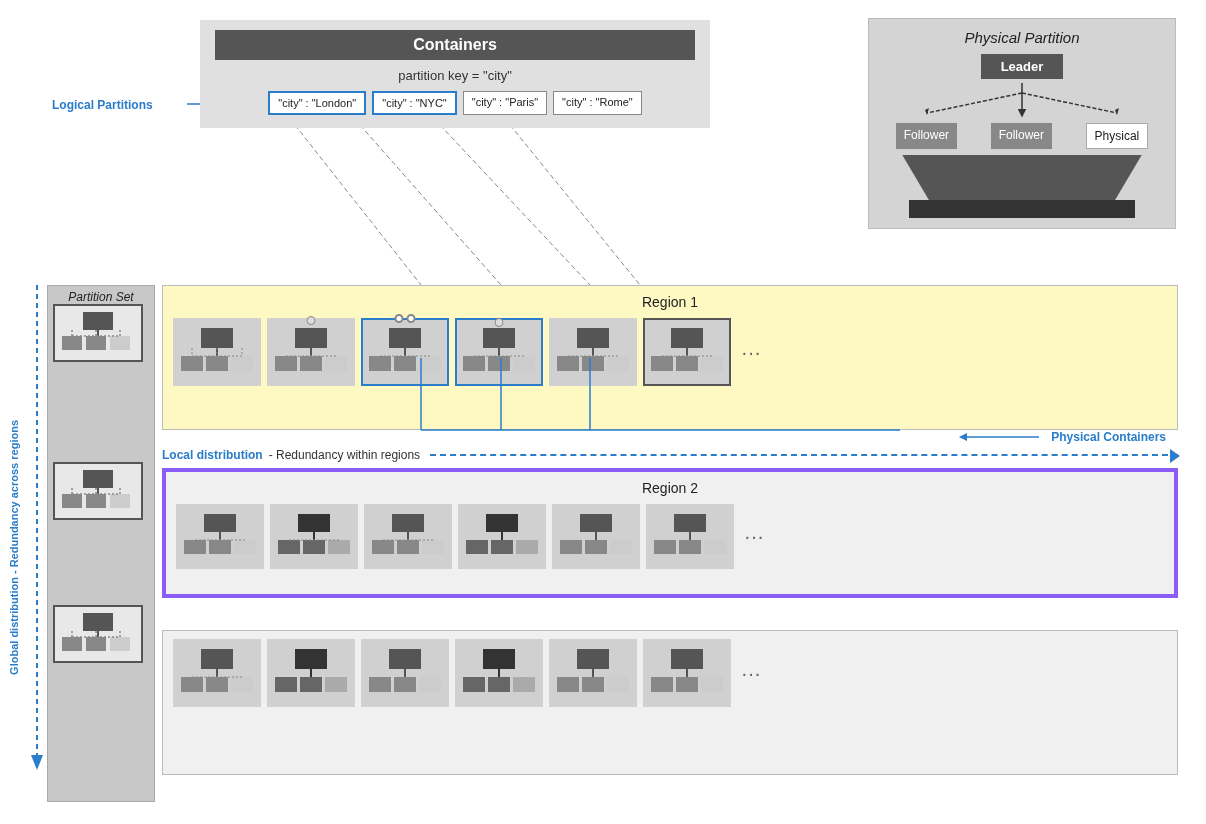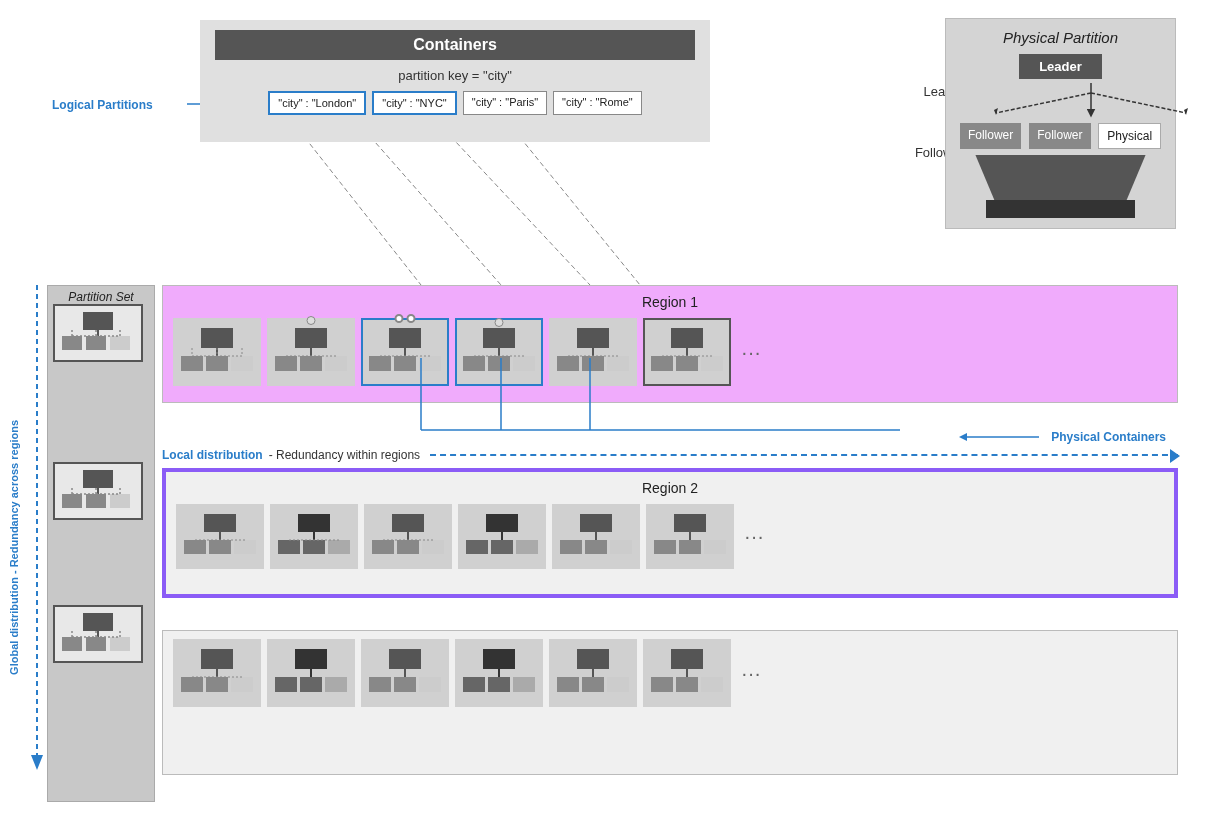--- a/index.html
+++ b/index.html
@@ -10,21 +10,21 @@
       height: 824px;
       overflow: hidden;
       position: relative;
     }
   </style>
 </head>
 <body>
 
 <div style="width:1206px; height:824px; background:#fff; position:relative; overflow:hidden;">
 
-  <div style="position:absolute; top:18px; right:30px; width:231px; background:#d4d4d4; border:1px solid #bbb; padding:10px; z-index:10;">
+  <div style="position:absolute; top:18px; right:30px; width:308px; background:#d4d4d4; border:1px solid #bbb; padding:10px; z-index:10;">
     <div style="text-align:center; font-style:italic; font-size:15px; color:#222; margin-bottom:8px;">Physical Partition</div>
 
     <div style="display:flex; justify-content:center; margin-bottom:4px;">
       <div style="background:#555; color:#fff; padding:5px 20px; font-size:13px; font-weight:bold;">Leader</div>
     </div>
 
     <svg width="270" height="38" style="display:block; margin:0 auto;">
 
       <line x1="135" y1="0" x2="135" y2="30" stroke="#333" stroke-width="1.5" marker-end="url(#arr)"></line>
 
@@ -48,21 +48,21 @@
       <div style="background:#888; color:#fff; padding:5px 8px; font-size:12px;">Follower</div>
       <div style="background:#888; color:#fff; padding:5px 8px; font-size:12px;">Follower</div>
       <div style="background:#fff; color:#222; padding:5px 8px; font-size:12px; border:1px solid #aaa;">Physical</div>
     </div>
 
     <div style="background:#555; clip-path:polygon(5% 0%, 95% 0%, 85% 100%, 15% 100%); height:45px; margin:0 10px;"></div>
 
     <div style="background:#333; height:18px; margin:0 30px;"></div>
   </div>
 
-  <div style="position:absolute; top:20px; left:200px; width:510px; background:#e0e0e0; padding:10px 15px 27px; z-index:10;">
+  <div style="position:absolute; top:20px; left:200px; width:510px; background:#e0e0e0; padding:10px 15px 13px; z-index:10;">
     <div style="background:#555; color:#fff; text-align:center; font-size:16px; font-weight:bold; padding:6px 0; margin-bottom:8px;">Containers</div>
     <div style="text-align:center; font-size:13px; color:#333; margin-bottom:8px;">partition key = "city"</div>
     <div style="display:flex; justify-content:center; gap:6px;">
       <div style="border:2px solid #2a7dc9; padding:4px 8px; font-size:11px; color:#222; background:#fff;">
         "city" : "London"
       </div>
       <div style="border:2px solid #2a7dc9; padding:4px 8px; font-size:11px; color:#222; background:#fff;">
         "city" : "NYC"
       </div>
       <div style="border:1px solid #888; padding:4px 8px; font-size:11px; color:#222; background:#fff;">
@@ -140,21 +140,21 @@
           <line x1="14" y1="22" x2="14" y2="28" stroke="#888" stroke-width="1.5" stroke-dasharray="2,2"></line>
           <line x1="38" y1="22" x2="38" y2="28" stroke="#888" stroke-width="1.5" stroke-dasharray="2,2"></line>
           <line x1="62" y1="22" x2="62" y2="28" stroke="#888" stroke-width="1.5" stroke-dasharray="2,2"></line>
           <line x1="14" y1="28" x2="38" y2="28" stroke="#888" stroke-width="1.5" stroke-dasharray="2,2"></line>
           <line x1="38" y1="28" x2="62" y2="28" stroke="#888" stroke-width="1.5" stroke-dasharray="2,2"></line>
         </svg>
       </div>
     </div>
   </div>
 
-  <div style="position:absolute; top:285px; left:162px; right:28px; height:118px; border:1px solid #bbb; background:#f0abfc; padding:8px 10px;">
+  <div style="position:absolute; top:285px; left:162px; right:28px; height:145px; border:1px solid #bbb; background:#fef9c3; padding:8px 10px;">
     <div style="text-align:center; font-size:14px; margin-bottom:8px; color:#222;">Region 1</div>
     <div style="display:flex; gap:6px; align-items:center;">
 
       <div style="width:88px; height:68px; background:#d0d0d0; flex-shrink:0; position:relative; display:flex; align-items:center; justify-content:center;">
         <svg width="76" height="56" viewBox="0 0 76 56">
           <rect x="22" y="4" width="32" height="20" fill="#555"></rect>
           <line x1="38" y1="24" x2="38" y2="32" stroke="#555" stroke-width="2"></line>
           <rect x="2" y="32" width="22" height="15" fill="#888"></rect>
           <rect x="27" y="32" width="22" height="15" fill="#888"></rect>
           <rect x="52" y="32" width="22" height="15" fill="#ccc"></rect>

